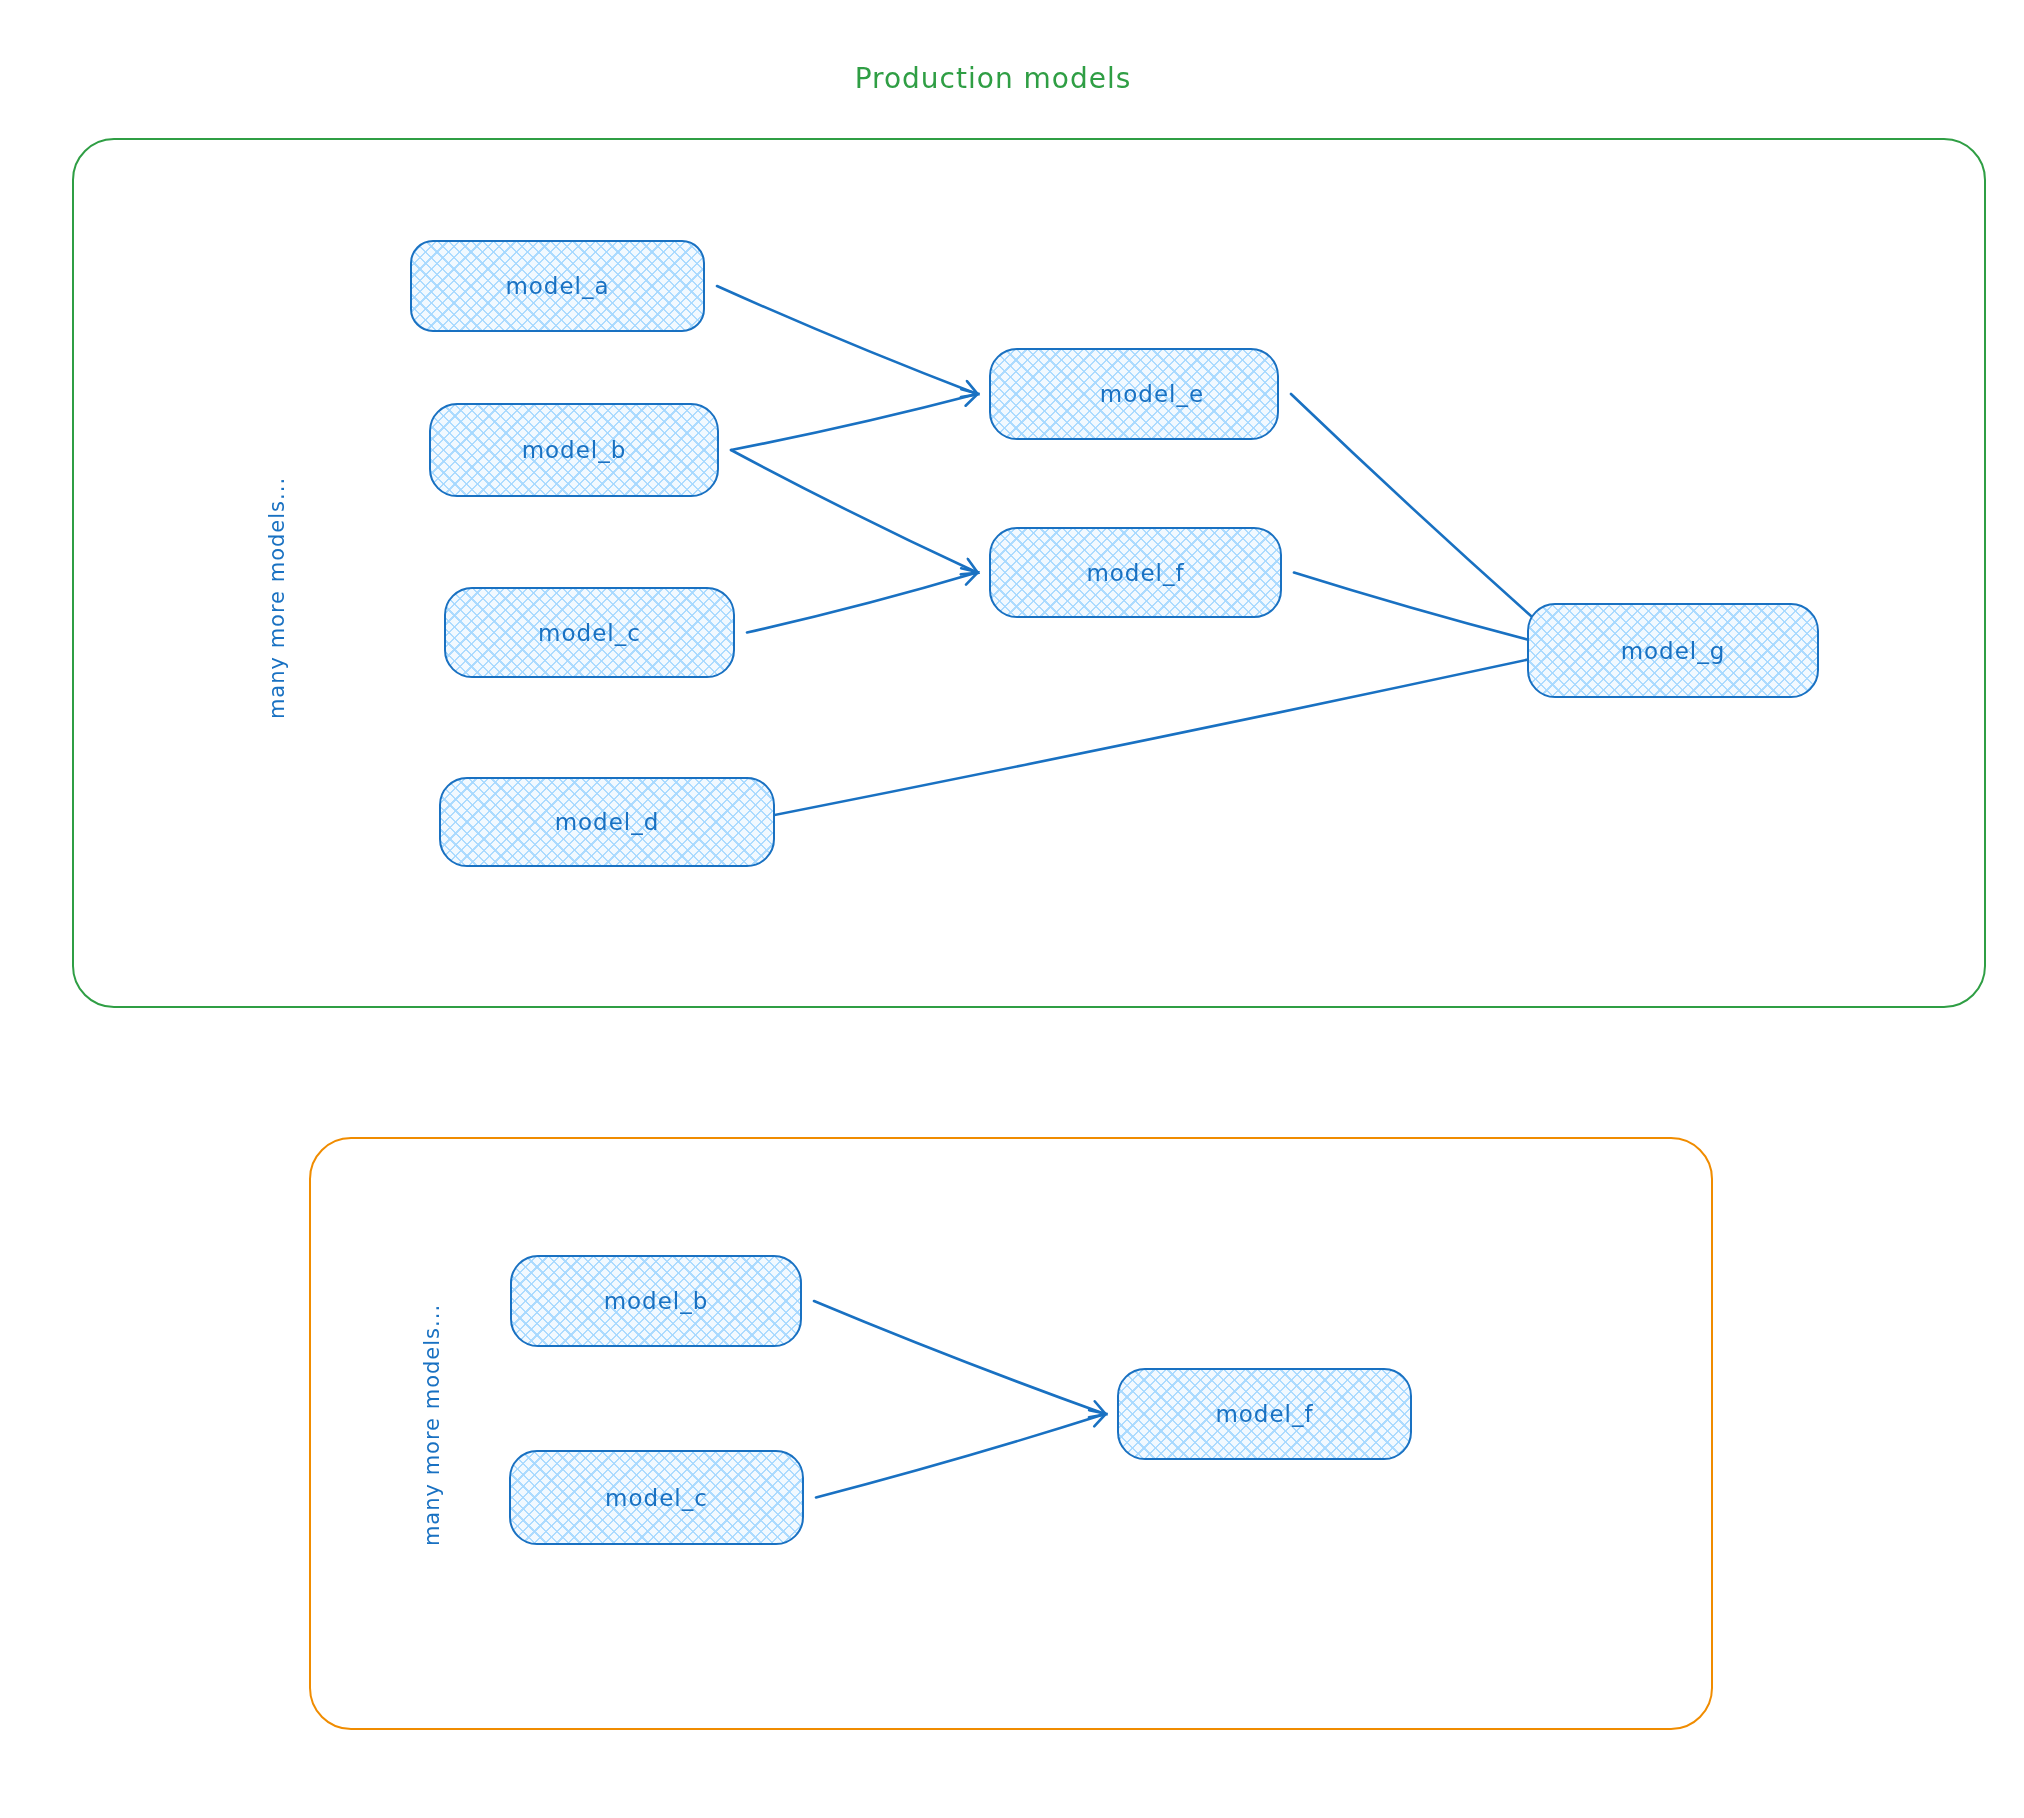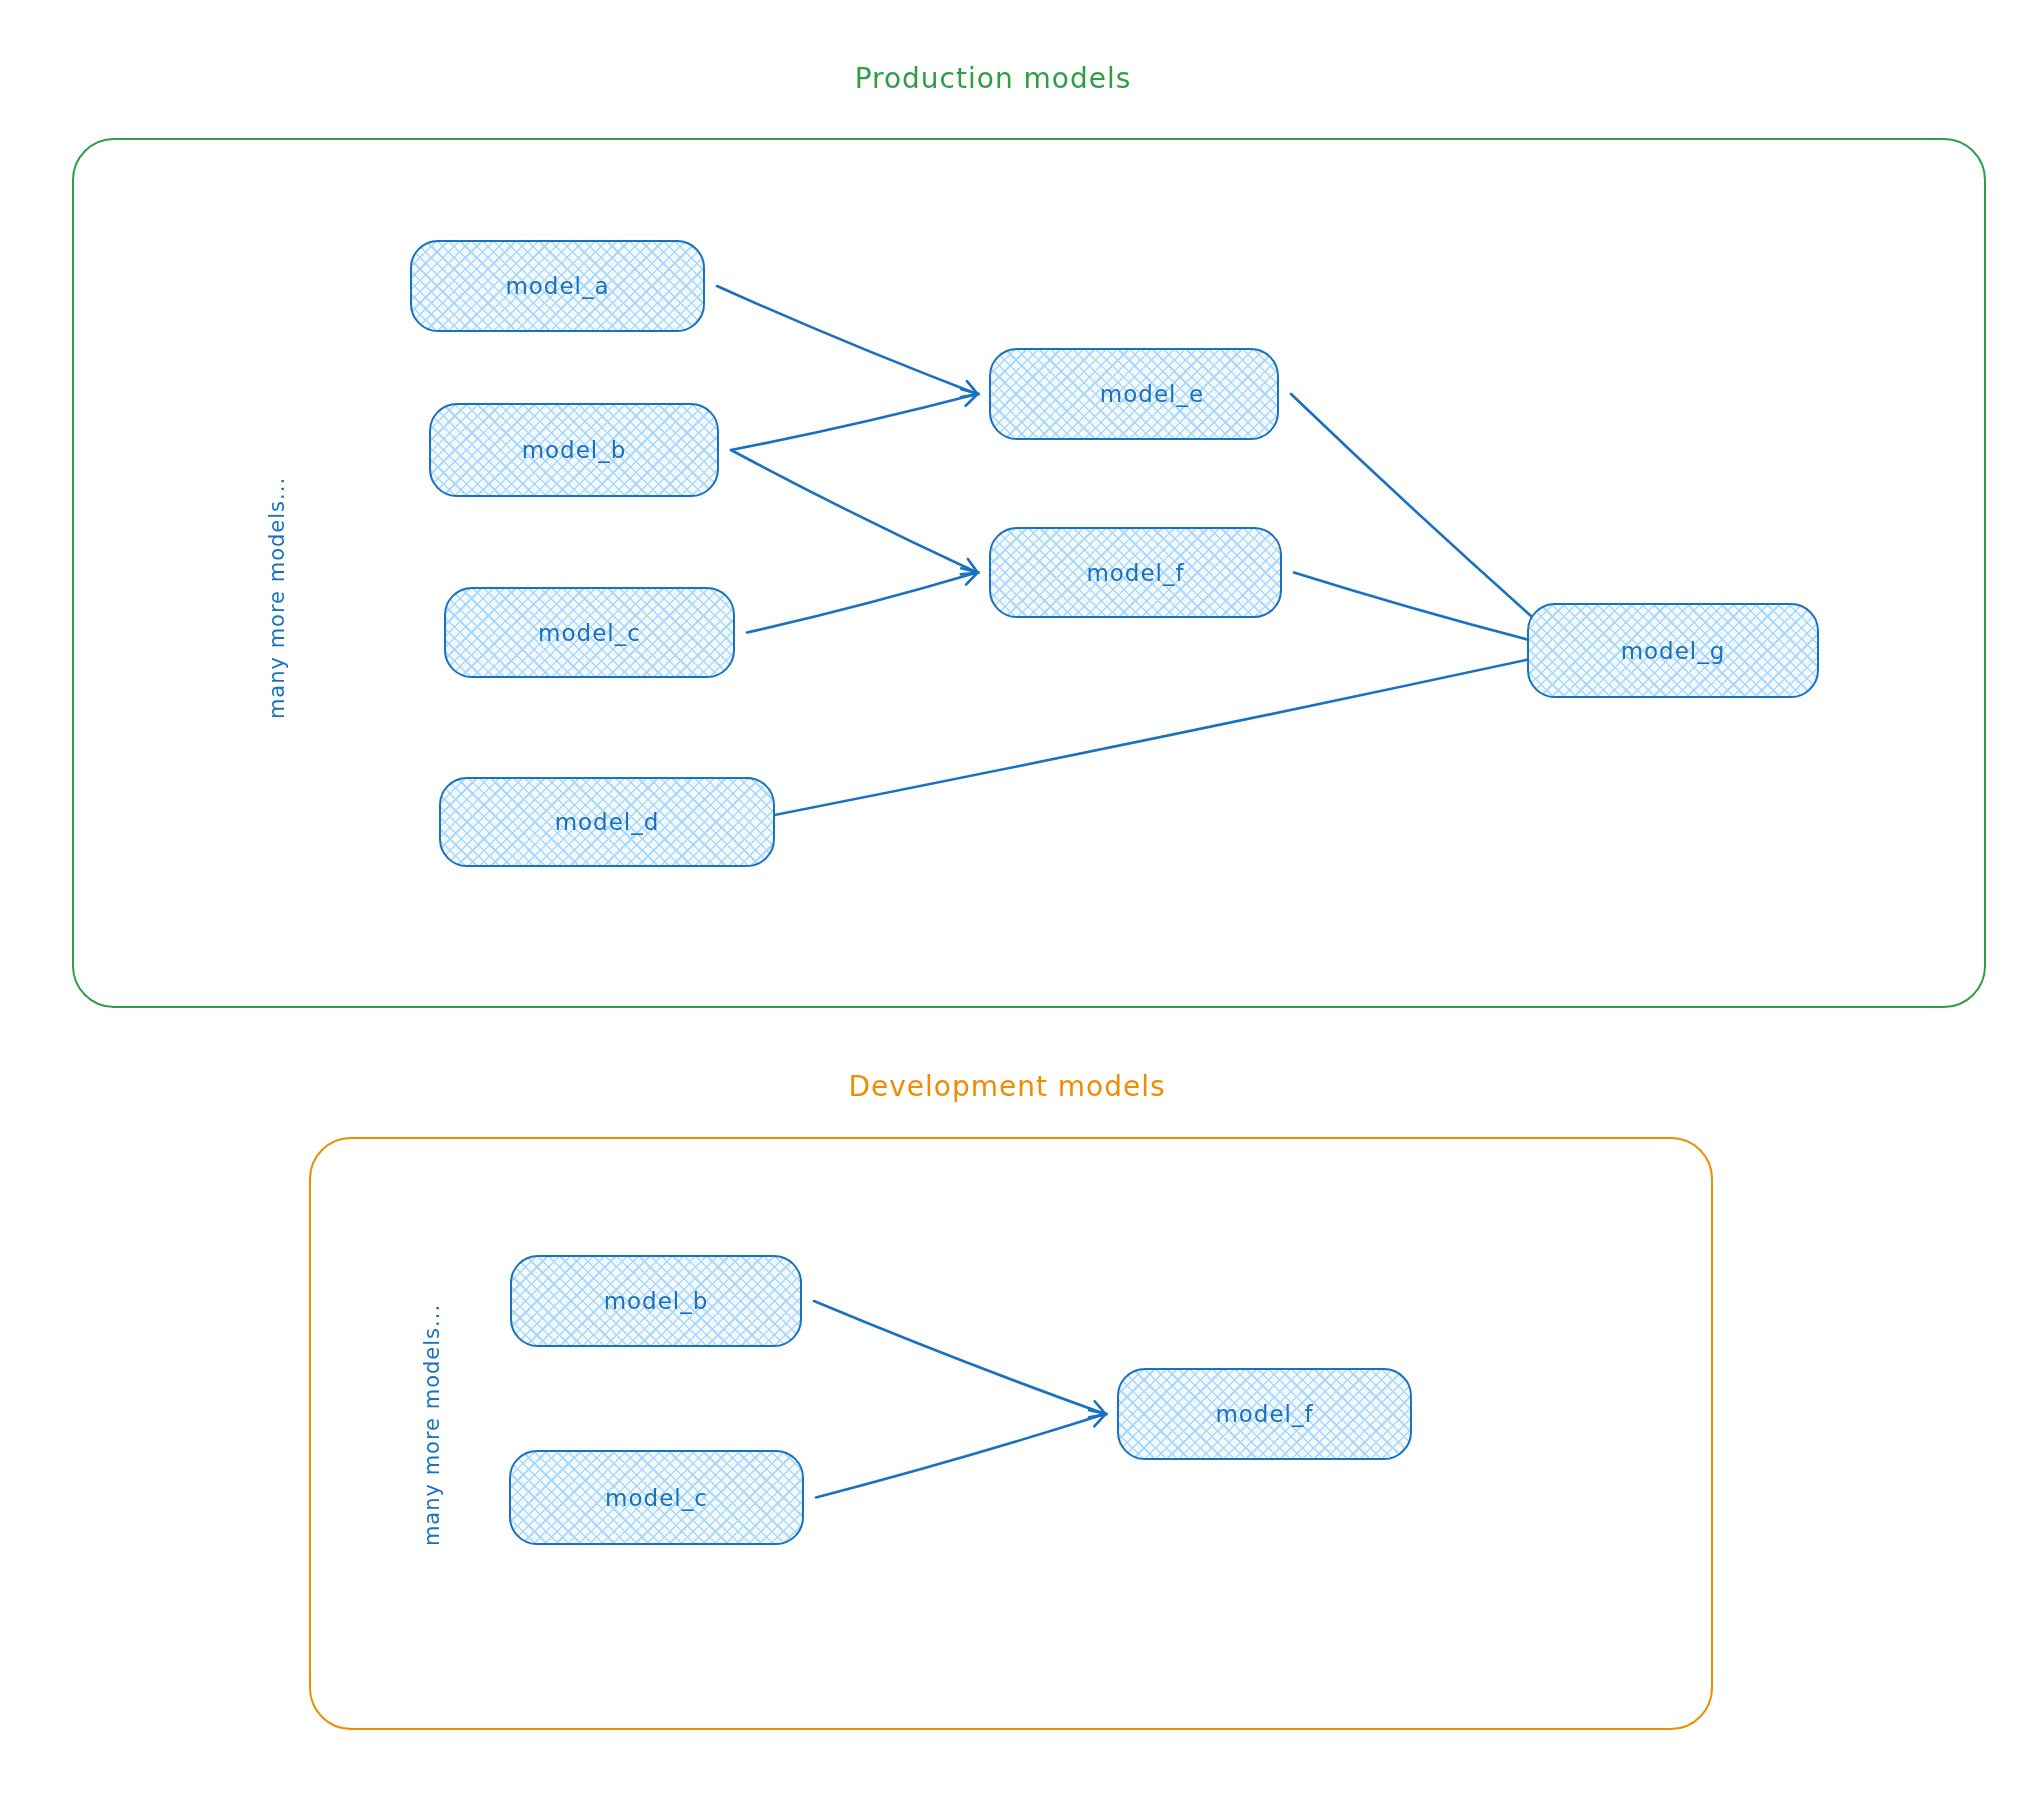--- a/index.html
+++ b/index.html
@@ -83,21 +83,20 @@
 <body>
 
 <div class="stage">
 
   <div class="title" style="left: 646px; top: 62px; color: rgb(47, 158, 68);">Production models</div>
 
   <div class="frame" style="left: 35px; top: 138px; width: 1914px; height: 870px; border-color: rgb(47, 158, 68);"></div>
 
   <div class="side-label" style="left: 102px; top: 584px;">many more models...</div>
 
-  <div class="title" style="left: 660px; top: 1070px; color: rgb(240, 140, 0);">Development models</div>
 
   <div class="frame" style="left: 272px; top: 1137px; width: 1404px; height: 593px; border-color: rgb(240, 140, 0);"></div>
 
   <div class="side-label" style="left: 257px; top: 1411px;">many more models...</div>
 
   <svg class="edges" width="2024" height="1818" viewBox="0 0 2024 1818" xmlns="http://www.w3.org/2000/svg">
     <defs>
       <marker id="arrowhead" markerWidth="22" markerHeight="20" viewBox="-20 -10 22 20" refX="-1" refY="0" orient="auto" markerUnits="userSpaceOnUse">
         <path d="M -15 -8.5 L 0 0 L -15 8.5" fill="none" style="stroke: var(--node-stroke)" stroke-width="2.6" stroke-linecap="round"></path>
       </marker>
@@ -109,21 +108,21 @@
         <path class="edge" d="M 710 632.5 Q 826.009687588588 606.3704690895873 940 572.5" marker-end="url(#arrowhead)"></path>
         <path class="edge" d="M 1254 394 Q 1390.7928029564675 525.1946704684037 1533 650.5" marker-end="url(#arrowhead)"></path>
         <path class="edge" d="M 1257 572.5 Q 1393.9121719790962 615.3492376124289 1533 650.5" marker-end="url(#arrowhead)"></path>
         <path class="edge" d="M 702 822 Q 1118.3084737718193 740.1674443404189 1533 650.5" marker-end="url(#arrowhead)"></path>
         <path class="edge" d="M 777 1301 Q 921.0520701779349 1361.2287396302738 1068 1414" marker-end="url(#arrowhead)"></path>
         <path class="edge" d="M 779 1497.5 Q 924.6102949739754 1459.5928173350765 1068 1414" marker-end="url(#arrowhead)"></path>
       </g>
   </svg>
 
   <div id="nodes">
-      <div class="node" style="left: 373px; top: 240px; width: 295px; height: 92px;">model_a</div>
+      <div class="node" style="left: 373px; top: 240px; width: 295px; height: 92px; border-radius: 23px;">model_a</div>
       <div class="node" style="left: 392px; top: 403px; width: 290px; height: 94px;">model_b</div>
       <div class="node" style="left: 407px; top: 587px; width: 291px; height: 91px;">model_c</div>
       <div class="node" style="left: 402px; top: 777px; width: 336px; height: 90px;">model_d</div>
       <div class="node" style="left: 952px; top: 348px; width: 290px; height: 92px; padding-left: 36px;">model_e</div>
       <div class="node" style="left: 952px; top: 527px; width: 293px; height: 91px;">model_f</div>
       <div class="node" style="left: 1490px; top: 603px; width: 292px; height: 95px;">model_g</div>
       <div class="node" style="left: 473px; top: 1255px; width: 292px; height: 92px;">model_b</div>
       <div class="node" style="left: 472px; top: 1450px; width: 295px; height: 95px;">model_c</div>
       <div class="node" style="left: 1080px; top: 1368px; width: 295px; height: 92px;">model_f</div>
     </div>

